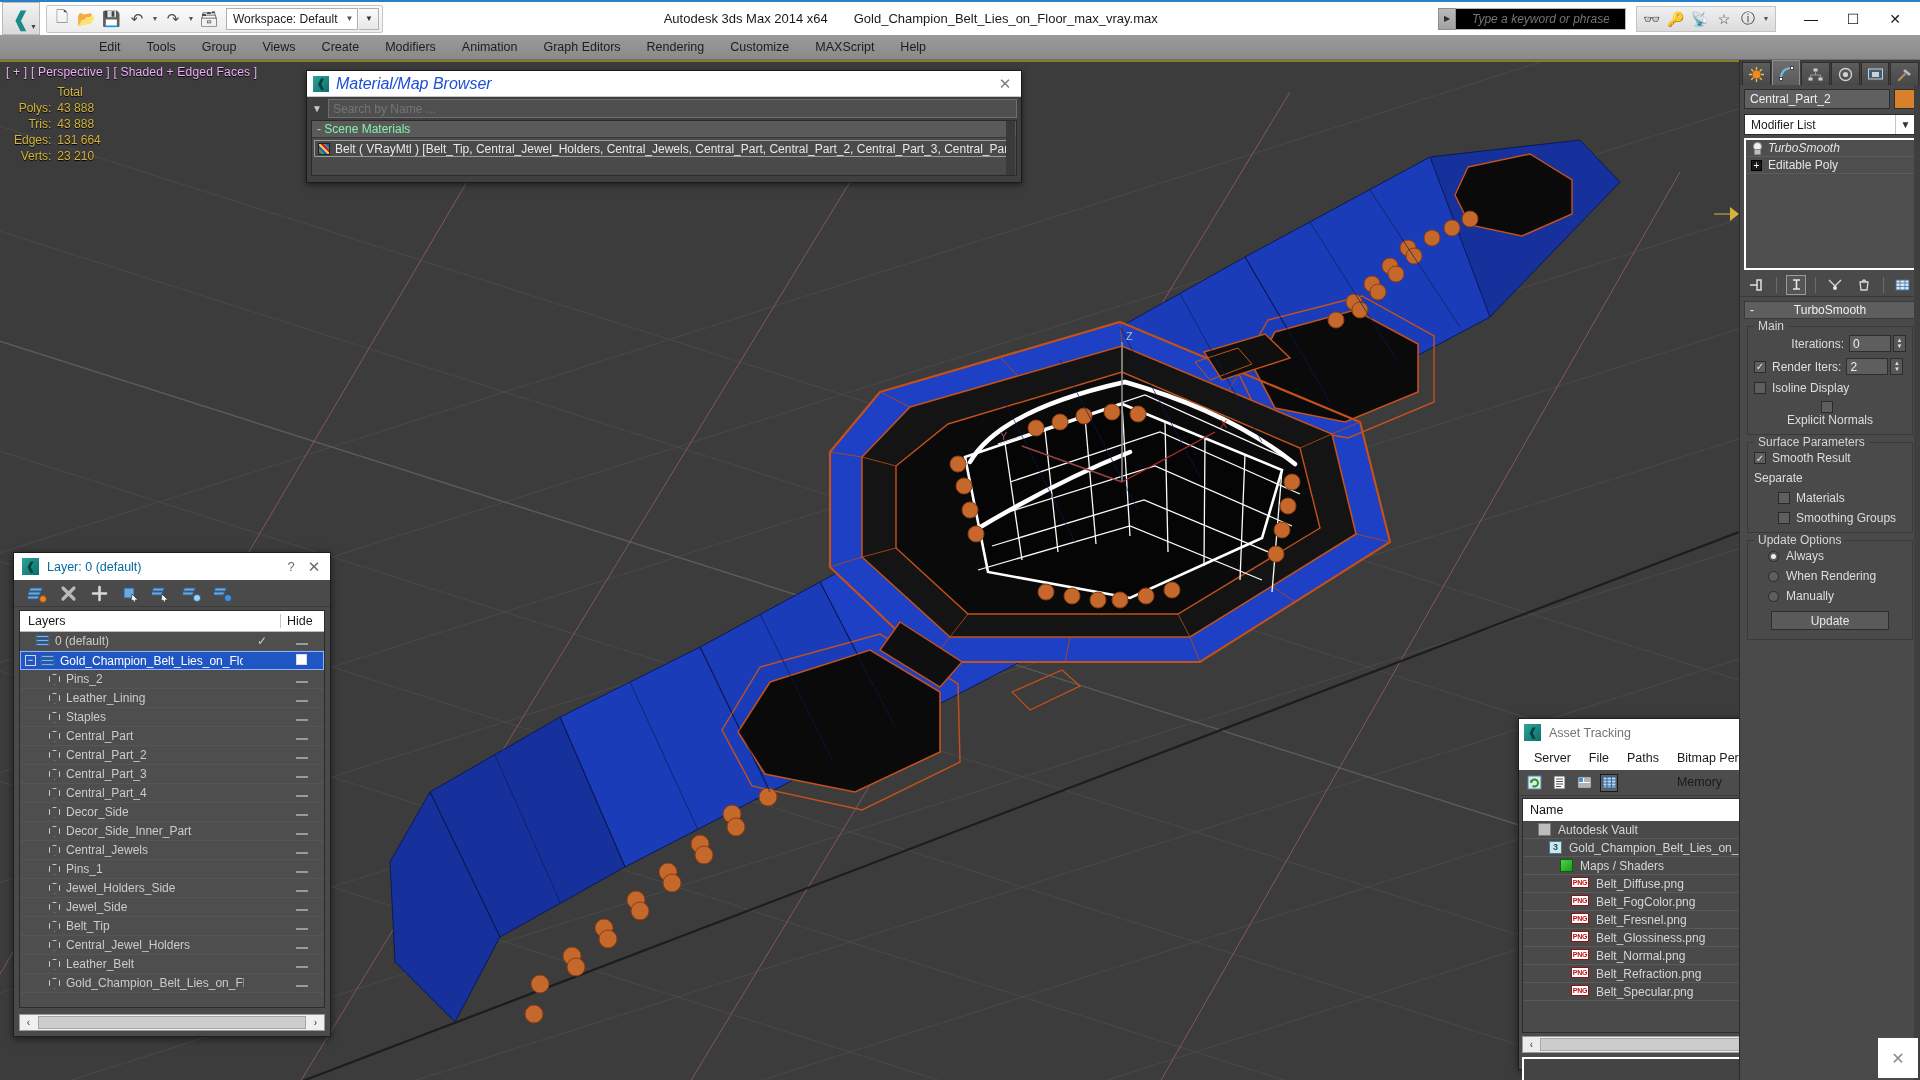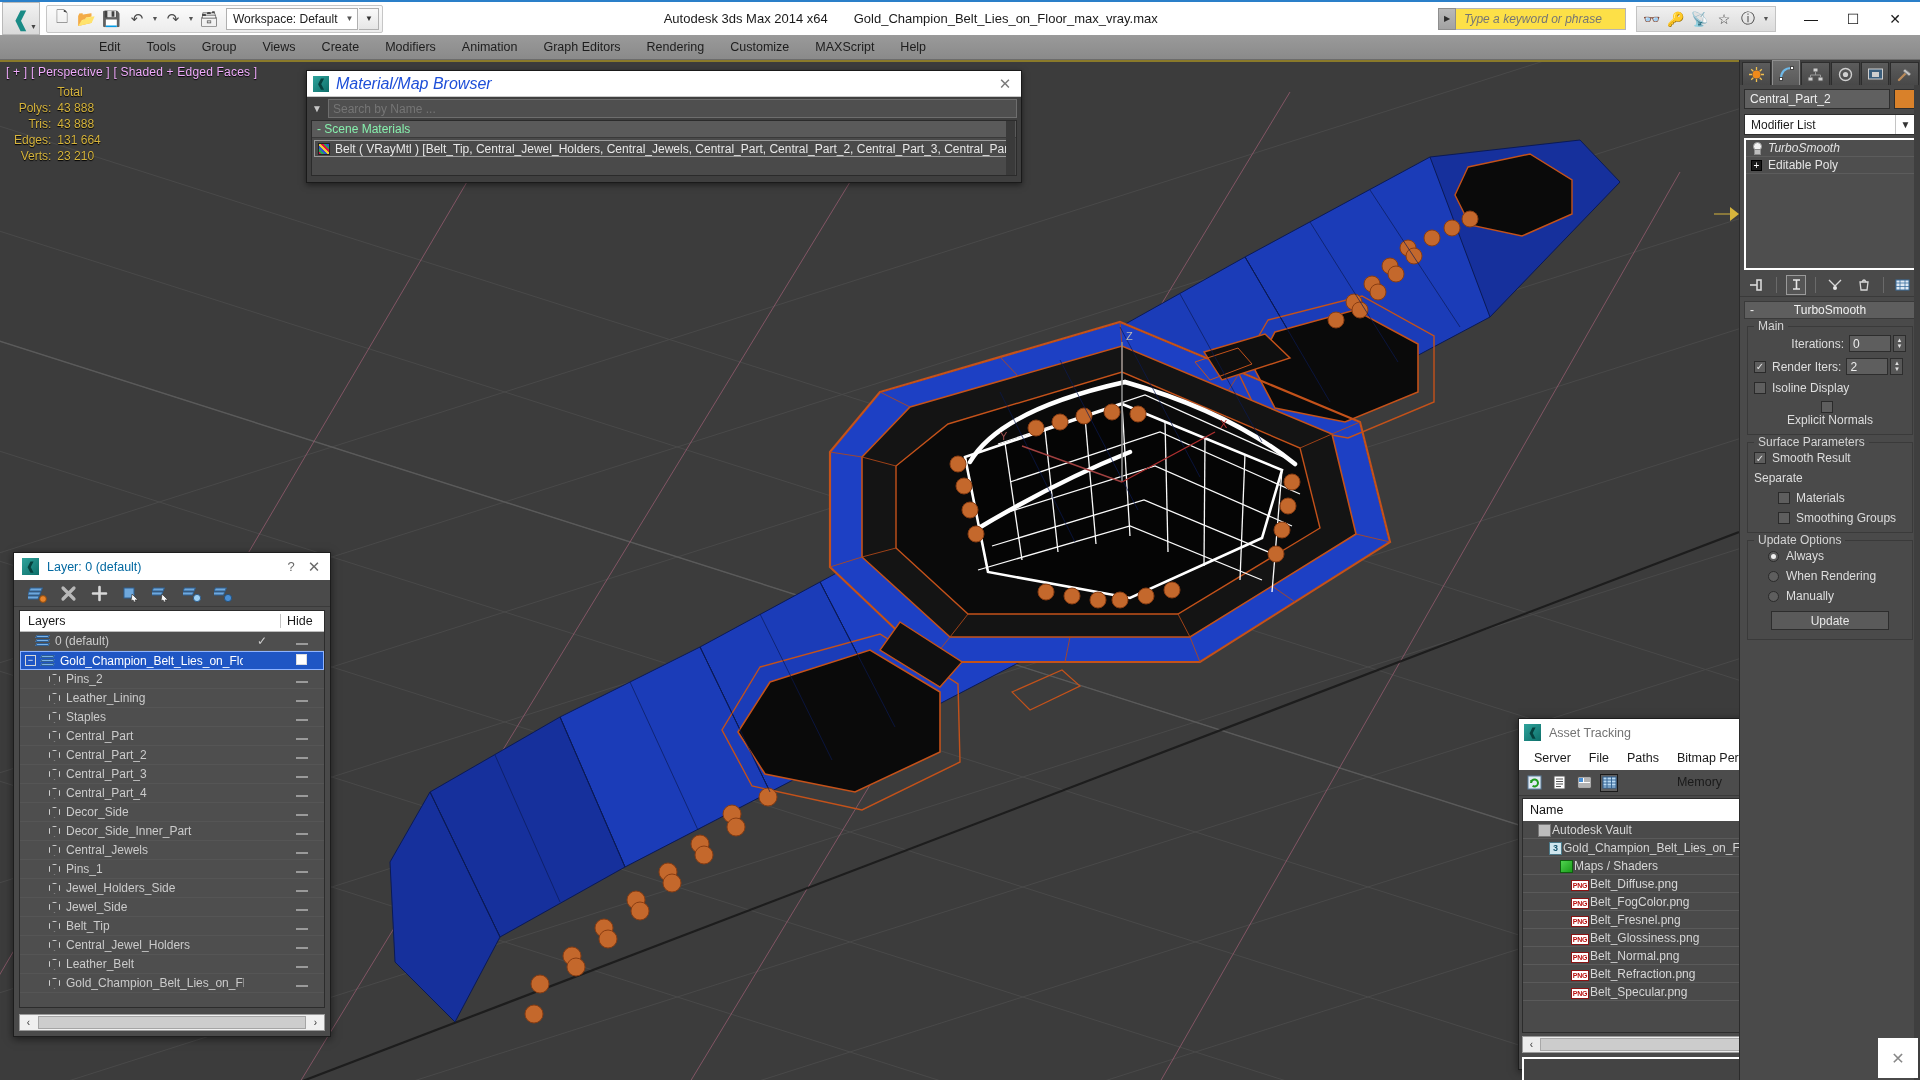--- a/index.html
+++ b/index.html
@@ -58,22 +58,22 @@
     font-size: 13px; color: #1a1a1a;
   }
   .search-wrap { display:flex; align-items:center; margin-right: 4px; }
   .search-arrow {
     width: 18px; height: 22px; background: linear-gradient(#b9b9b9,#a2a2a2);
     border:1px solid #8e8e8e; display:flex; align-items:center; justify-content:center;
     font-size:8px; color:#2b2b2b;
   }
   .search-input {
     width: 170px; height: 22px; border:1px solid #b6b6b6; border-left:none;
-    background:#fde047; font-family:"Liberation Sans",sans-serif;
-    font-size:12px; font-style: italic; color:#7a7a7a; padding:0 8px;
+    background:#000000; font-family:"Liberation Sans",sans-serif;
+    font-size:12px; font-style: italic; color:#7a7a7a; padding:0 16px;
   }
   .title-icons {
     display:flex; align-items:center; gap:2px; height:26px;
     background:linear-gradient(#f0f0f0,#dcdcdc); border:1px solid #c3c3c3;
     padding:0 4px; margin-left:6px;
   }
   .ti { width:22px; height:22px; display:flex; align-items:center; justify-content:center; font-size:14px; color:#3a3a3a;}
   .winbtns { display:flex; align-items:center; margin-left: 14px; }
   .winbtn { width:42px; height:33px; display:flex; align-items:center; justify-content:center; font-size:14px; color:#1a1a1a;}
   .winbtn:last-child { margin-right: 4px; }
@@ -242,21 +242,21 @@
     border-bottom:1px solid #3a3a3a;
   }
   .at-tb { width:18px; height:18px; border:1px solid transparent; display:flex; align-items:center; justify-content:center;}
   .at-tb.on { border:1px solid #1a1a1a; background:#606060;}
   .at-tb-right { margin-left:auto; display:flex; gap:6px;}
   .at-table { margin:2px 3px 0 3px; border:1px solid #2c2c2c; height:235px; position:relative; overflow:hidden;}
   .at-head { height:22px; background:#fff; display:flex; font-size:12.5px; color:#111; align-items:center;}
   .at-head .n { flex:1; padding-left:7px;}
   .at-head .s { width:78px; border-left:1px solid #bdbdbd; padding-left:6px;}
   .at-row { height:18px; display:flex; align-items:center; font-size:12px; border-bottom:1px solid #5a5a5a;}
-  .at-row .n { flex:1; display:flex; align-items:flex-end; gap:1px; padding-left:6px; overflow:hidden; white-space:nowrap;}
+  .at-row .n { flex:1; display:flex; align-items:flex-start; gap:7px; padding-left:6px; overflow:hidden; white-space:nowrap;}
   .at-row .s { width:78px; border-left:1px solid #5a5a5a; padding-left:6px; color:#d2d2d2;}
   .ic-vault { width:13px;height:13px;flex:none;background:#bdbdbd;border:1px solid #777; }
   .ic-max { width:13px;height:13px;flex:none;background:#cfe6ee;border:1px solid #4c7a8a;
     color:#14526b; font-size:9px; font-weight:bold; display:flex;align-items:center;justify-content:center;}
   .ic-maps { width:13px;height:13px;flex:none;background:linear-gradient(135deg,#4fd44f,#1a9b1a);border:1px solid #0d5f0d;}
   .ic-png { width:18px;height:11px;flex:none;background:#fff;border:1px solid #8a1414;
     color:#bb1111; font-size:7px; font-weight:bold; display:flex;align-items:center;justify-content:center;
     letter-spacing:-.3px;}
   .at-row .name-txt { color:#d6d6d6; }
   .at-scroll-h { margin:3px 3px 0 3px; height:17px; background:#ececec; border:1px solid #9a9a9a;

